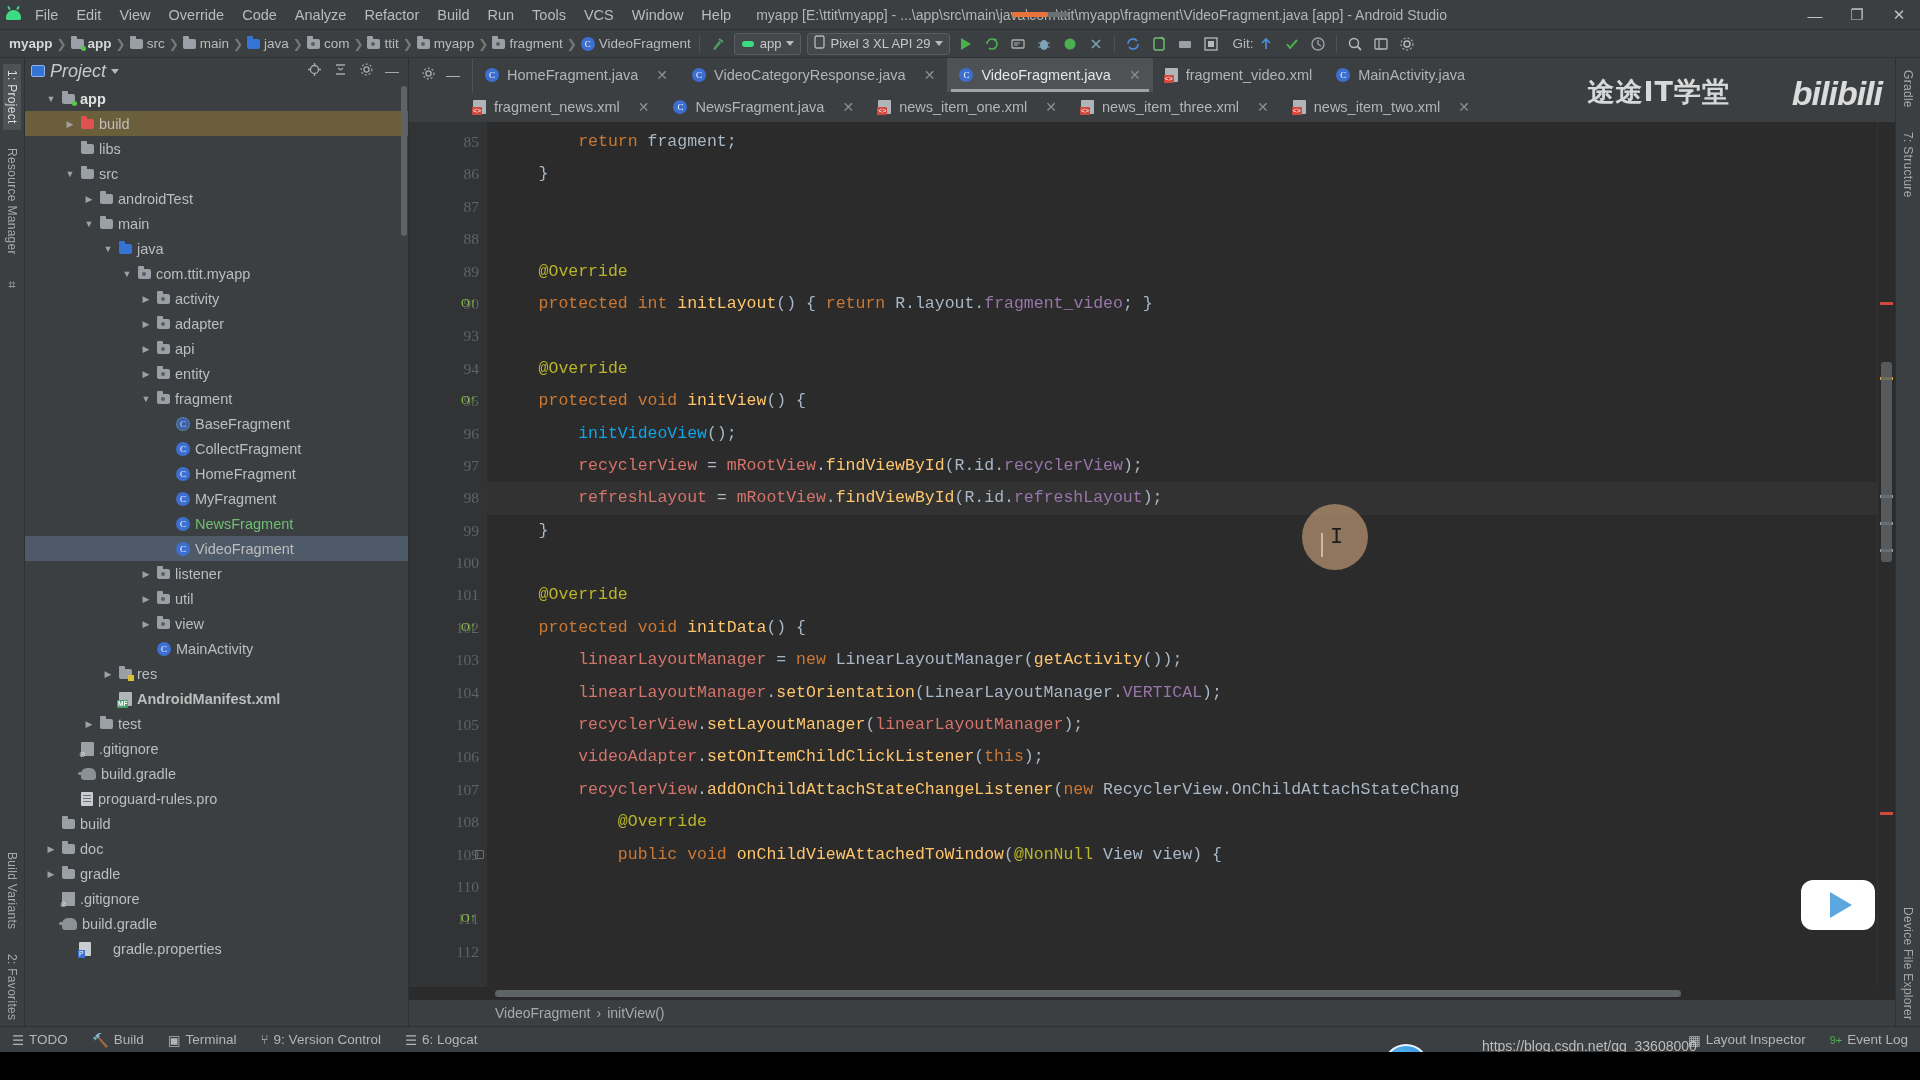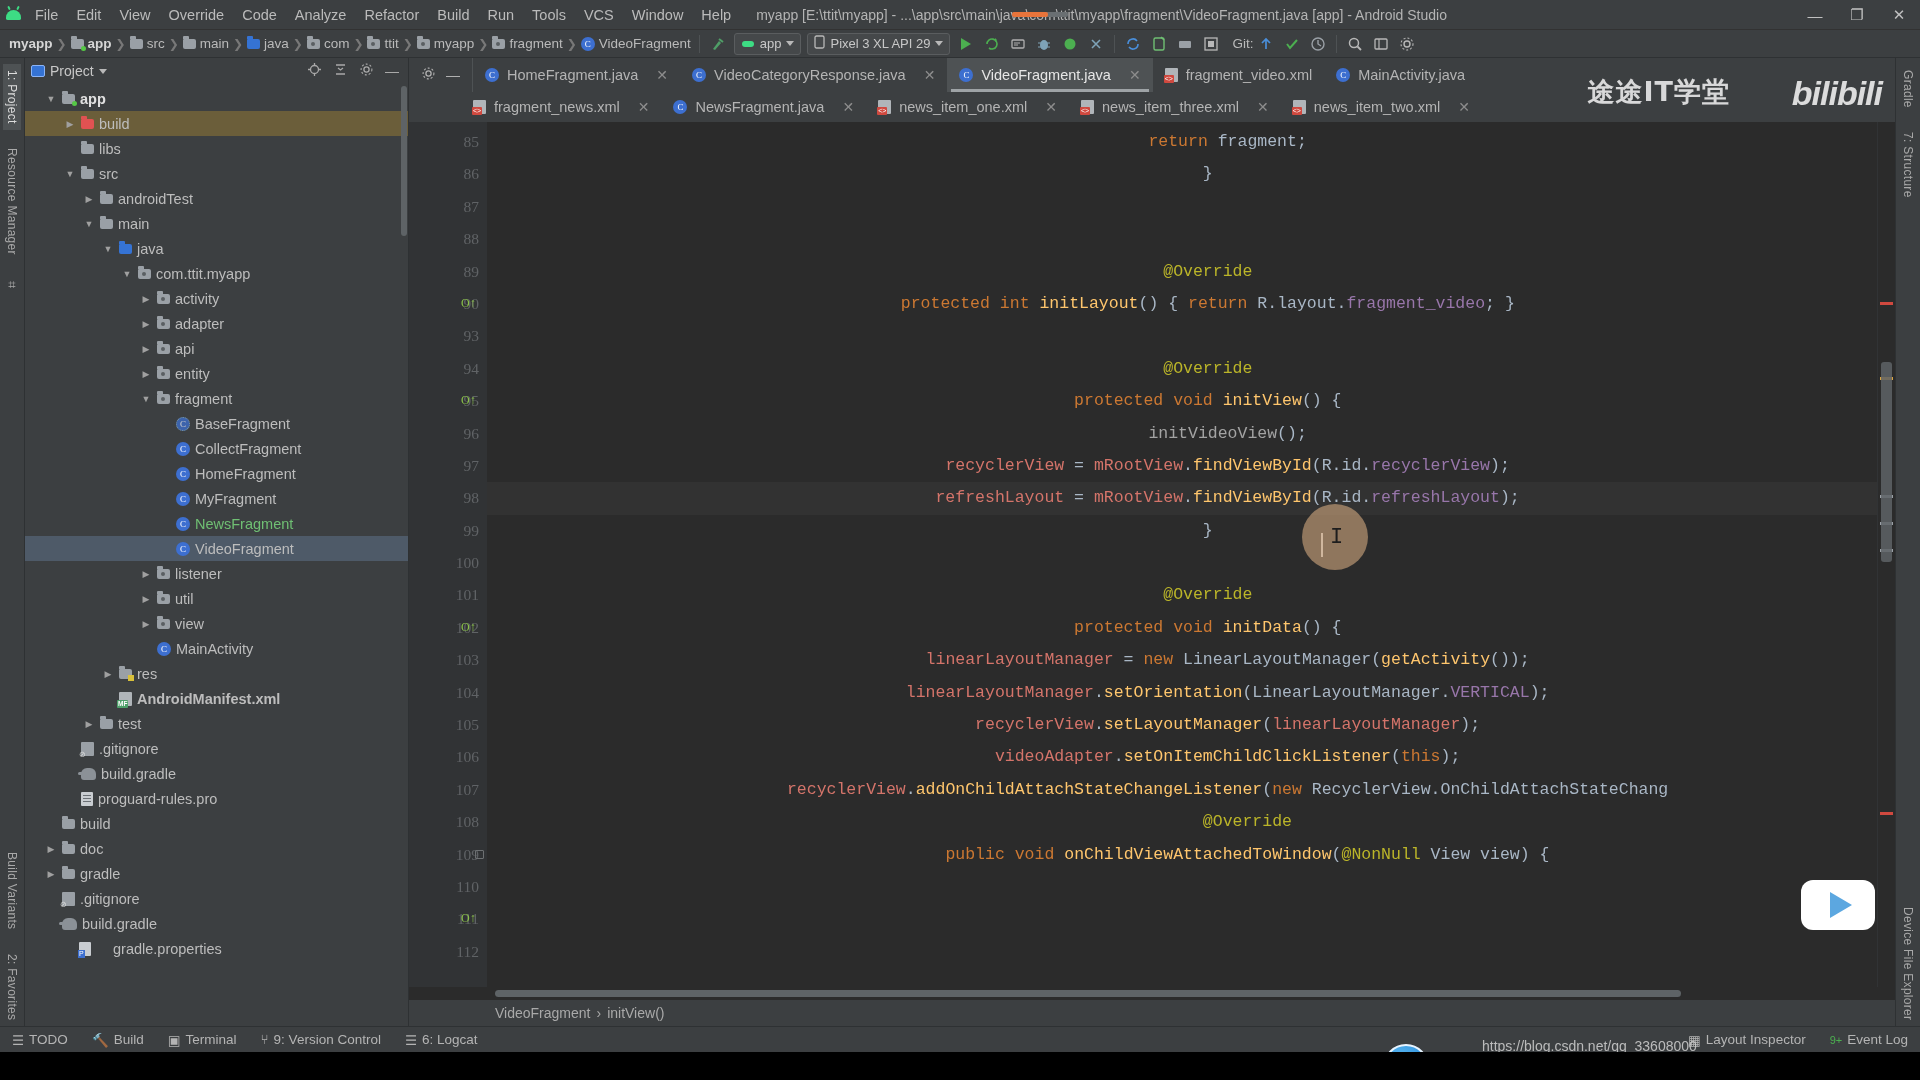--- a/index.html
+++ b/index.html
@@ -152,21 +152,21 @@
   
   .project-panel {
     width: 384px; background: #3c3f41; display: flex;
     flex-direction: column; border-right: 1px solid #2e3133;
     position: relative;
   }
   .panel-head {
     height: 26px; display: flex; align-items: center; gap: 5px;
     padding: 0 6px; background: #3c3f41; flex: 0 0 auto;
   }
-  .panel-head .title { font-size: 14px; color: #c8c8c8; }
+  .panel-head .title { font-size: 18px; color: #c8c8c8; font-style: italic; }
   .panel-head .spacer { flex: 1; }
   .panel-icon { color: #a9a9a9; font-size: 14px; padding: 0 3px; }
   .ic-proj {
     width: 14px; height: 12px; background: #3573d4;
     border: 1px solid #8ab4f8; border-radius: 2px;
   }
   .tree {
     flex: 1; overflow: hidden; font-size: 14.5px;
     color: #b9b9b9; padding-top: 2px; position: relative;
   }
@@ -292,21 +292,21 @@
     border: 1px solid #6d7072; border-radius: 1px; color: #9aa0a6;
     font-size: 8px; line-height: 8px; text-align: center;
   }
   .code {
     flex: 1; background: #2b2b2b; position: relative; overflow: hidden;
     font-family: "Liberation Mono", monospace; font-size: 16.5px;
     padding-top: 4px;
   }
   .cline {
     height: 32.4px; line-height: 32.4px; white-space: pre;
-    padding-left: 12px; color: #a9b7c6; text-align: center;
+    padding-left: 12px; color: #a9b7c6;
   }
   .cline.cur { background: #323232; }
 
   .caret-bar {
     position: absolute; width: 2px; height: 24px; background: #d6d6d6;
   }
   .cursor-halo {
     position: absolute; width: 66px; height: 66px; border-radius: 50%;
     background: rgba(205,165,125,.62);
   }
@@ -917,21 +917,21 @@
         <div class="code" id="code">
           <div class="cline">        <span style="color:#cc7832">return</span> fragment;</div>
             <div class="cline">    }</div>
             <div class="cline"> </div>
             <div class="cline"> </div>
             <div class="cline">    <span style="color:#bbb529">@Override</span></div>
             <div class="cline">    <span style="color:#cc7832">protected</span> <span style="color:#cc7832">int</span> <span style="color:#ffc66d">initLayout</span>() { <span style="color:#cc7832">return</span> R.layout.<span style="color:#9876aa">fragment_video</span>; }</div>
             <div class="cline"> </div>
             <div class="cline">    <span style="color:#bbb529">@Override</span></div>
             <div class="cline">    <span style="color:#cc7832">protected</span> <span style="color:#cc7832">void</span> <span style="color:#ffc66d">initView</span>() {</div>
-            <div class="cline">        <span style="color:#a3a3a3">initVideoView</span>();</div>
+            <div class="cline">        <span style="color:#0ea5e9">initVideoView</span>();</div>
             <div class="cline">        <span style="color:#d4746a">recyclerView</span> = <span style="color:#d4746a">mRootView</span>.<span style="color:#ffc66d">findViewById</span>(R.id.<span style="color:#9876aa">recyclerView</span>);</div>
             <div class="cline cur">        <span style="color:#d4746a">refreshLayout</span> = <span style="color:#d4746a">mRootView</span>.<span style="color:#ffc66d">findViewById</span>(R.id.<span style="color:#9876aa">refreshLayout</span>);</div>
             <div class="cline">    }</div>
             <div class="cline"> </div>
             <div class="cline">    <span style="color:#bbb529">@Override</span></div>
             <div class="cline">    <span style="color:#cc7832">protected</span> <span style="color:#cc7832">void</span> <span style="color:#ffc66d">initData</span>() {</div>
             <div class="cline">        <span style="color:#d4746a">linearLayoutManager</span> = <span style="color:#cc7832">new</span> <span style="color:#a9b7c6">LinearLayoutManager</span>(<span style="color:#ffc66d">getActivity</span>());</div>
             <div class="cline">        <span style="color:#d4746a">linearLayoutManager</span>.<span style="color:#ffc66d">setOrientation</span>(<span style="color:#a9b7c6">LinearLayoutManager</span>.<span style="color:#9876aa">VERTICAL</span>);</div>
             <div class="cline">        <span style="color:#d4746a">recyclerView</span>.<span style="color:#ffc66d">setLayoutManager</span>(<span style="color:#d4746a">linearLayoutManager</span>);</div>
             <div class="cline">        <span style="color:#d4746a">videoAdapter</span>.<span style="color:#ffc66d">setOnItemChildClickListener</span>(<span style="color:#cc7832">this</span>);</div>

